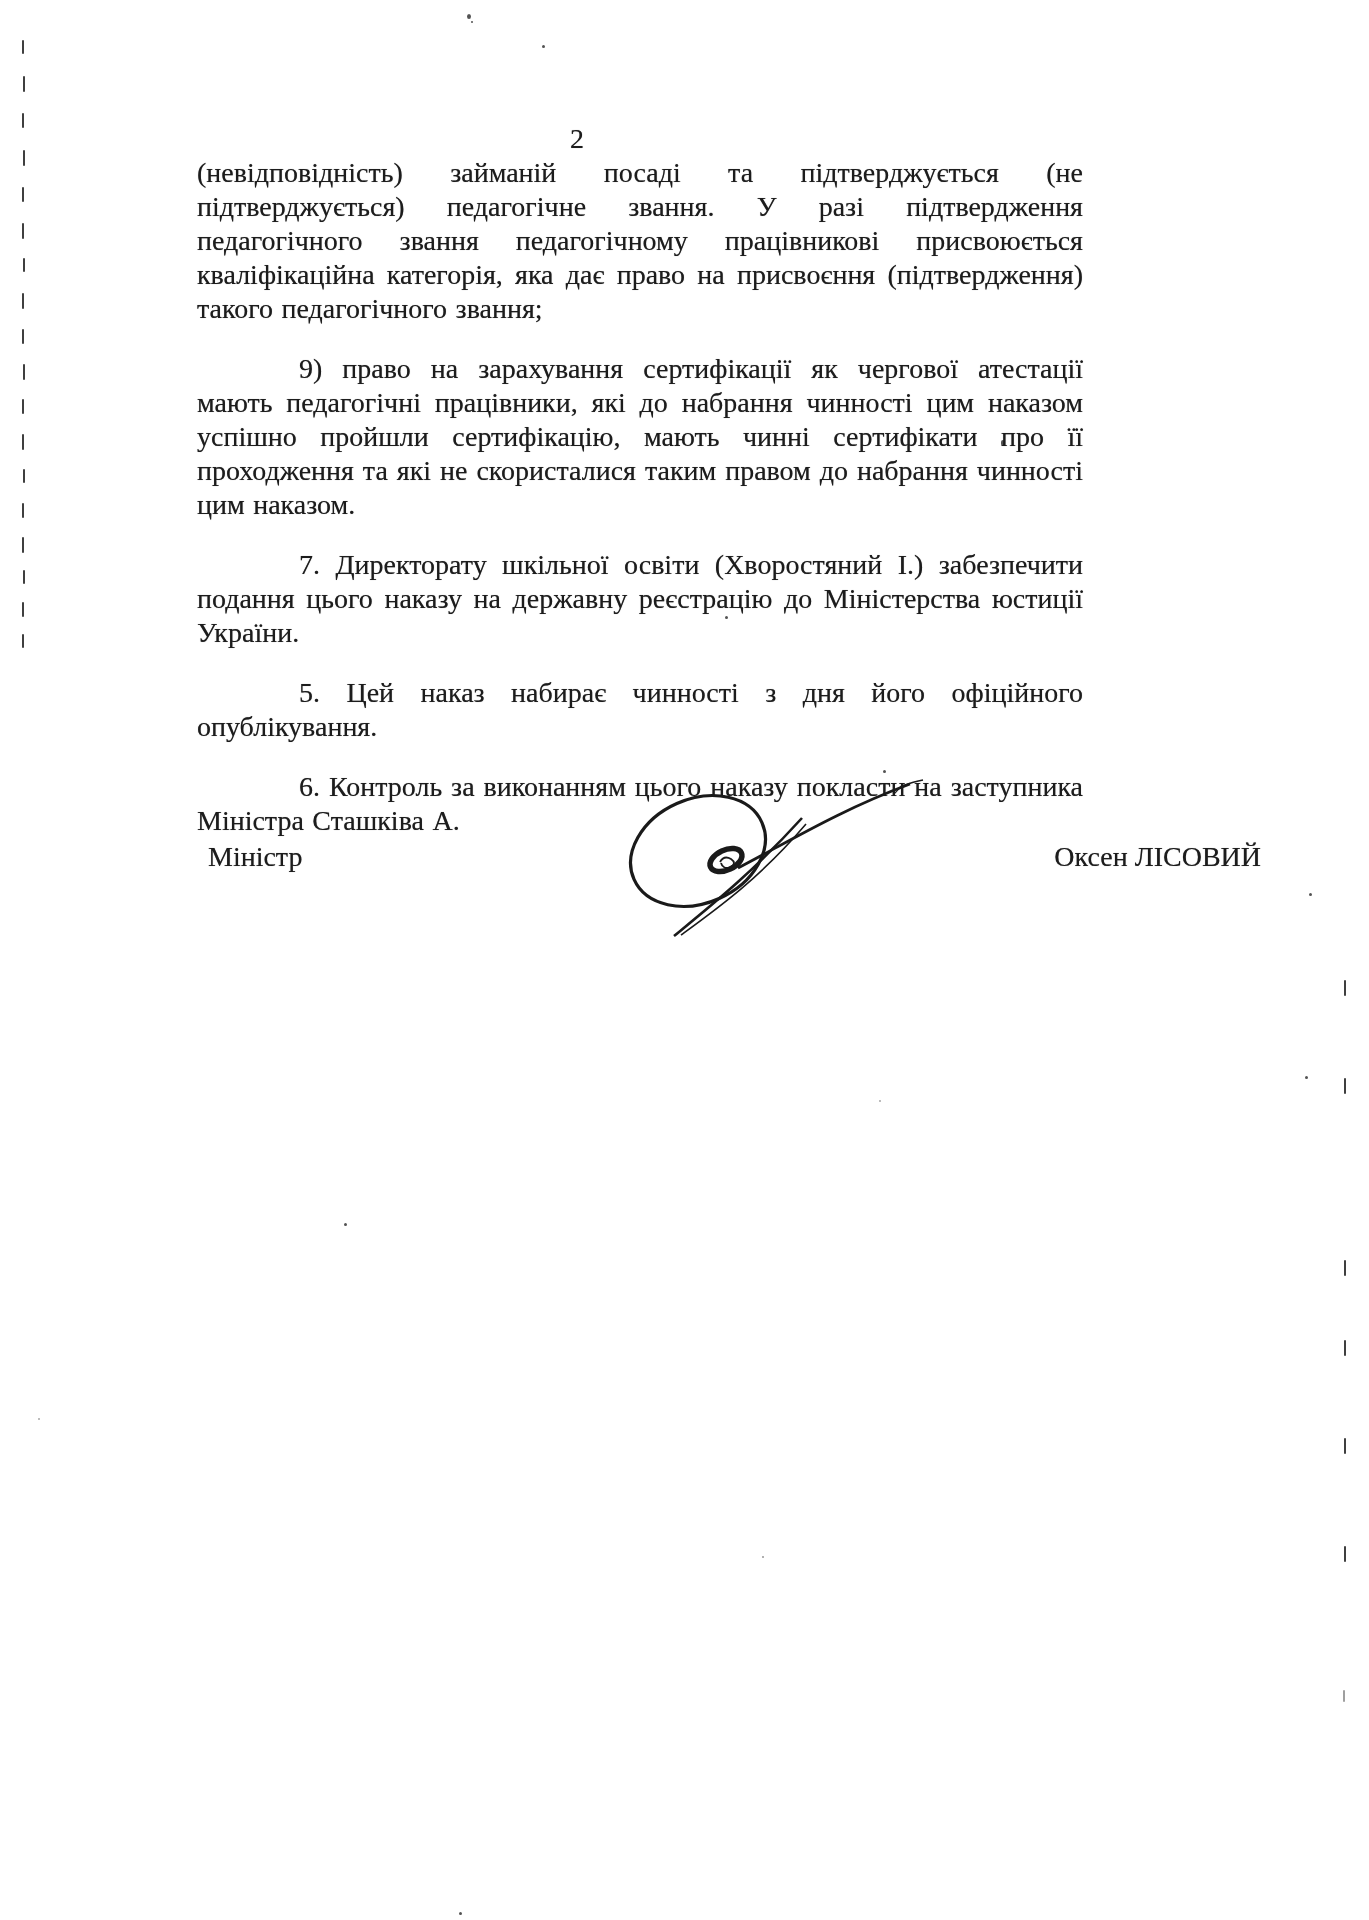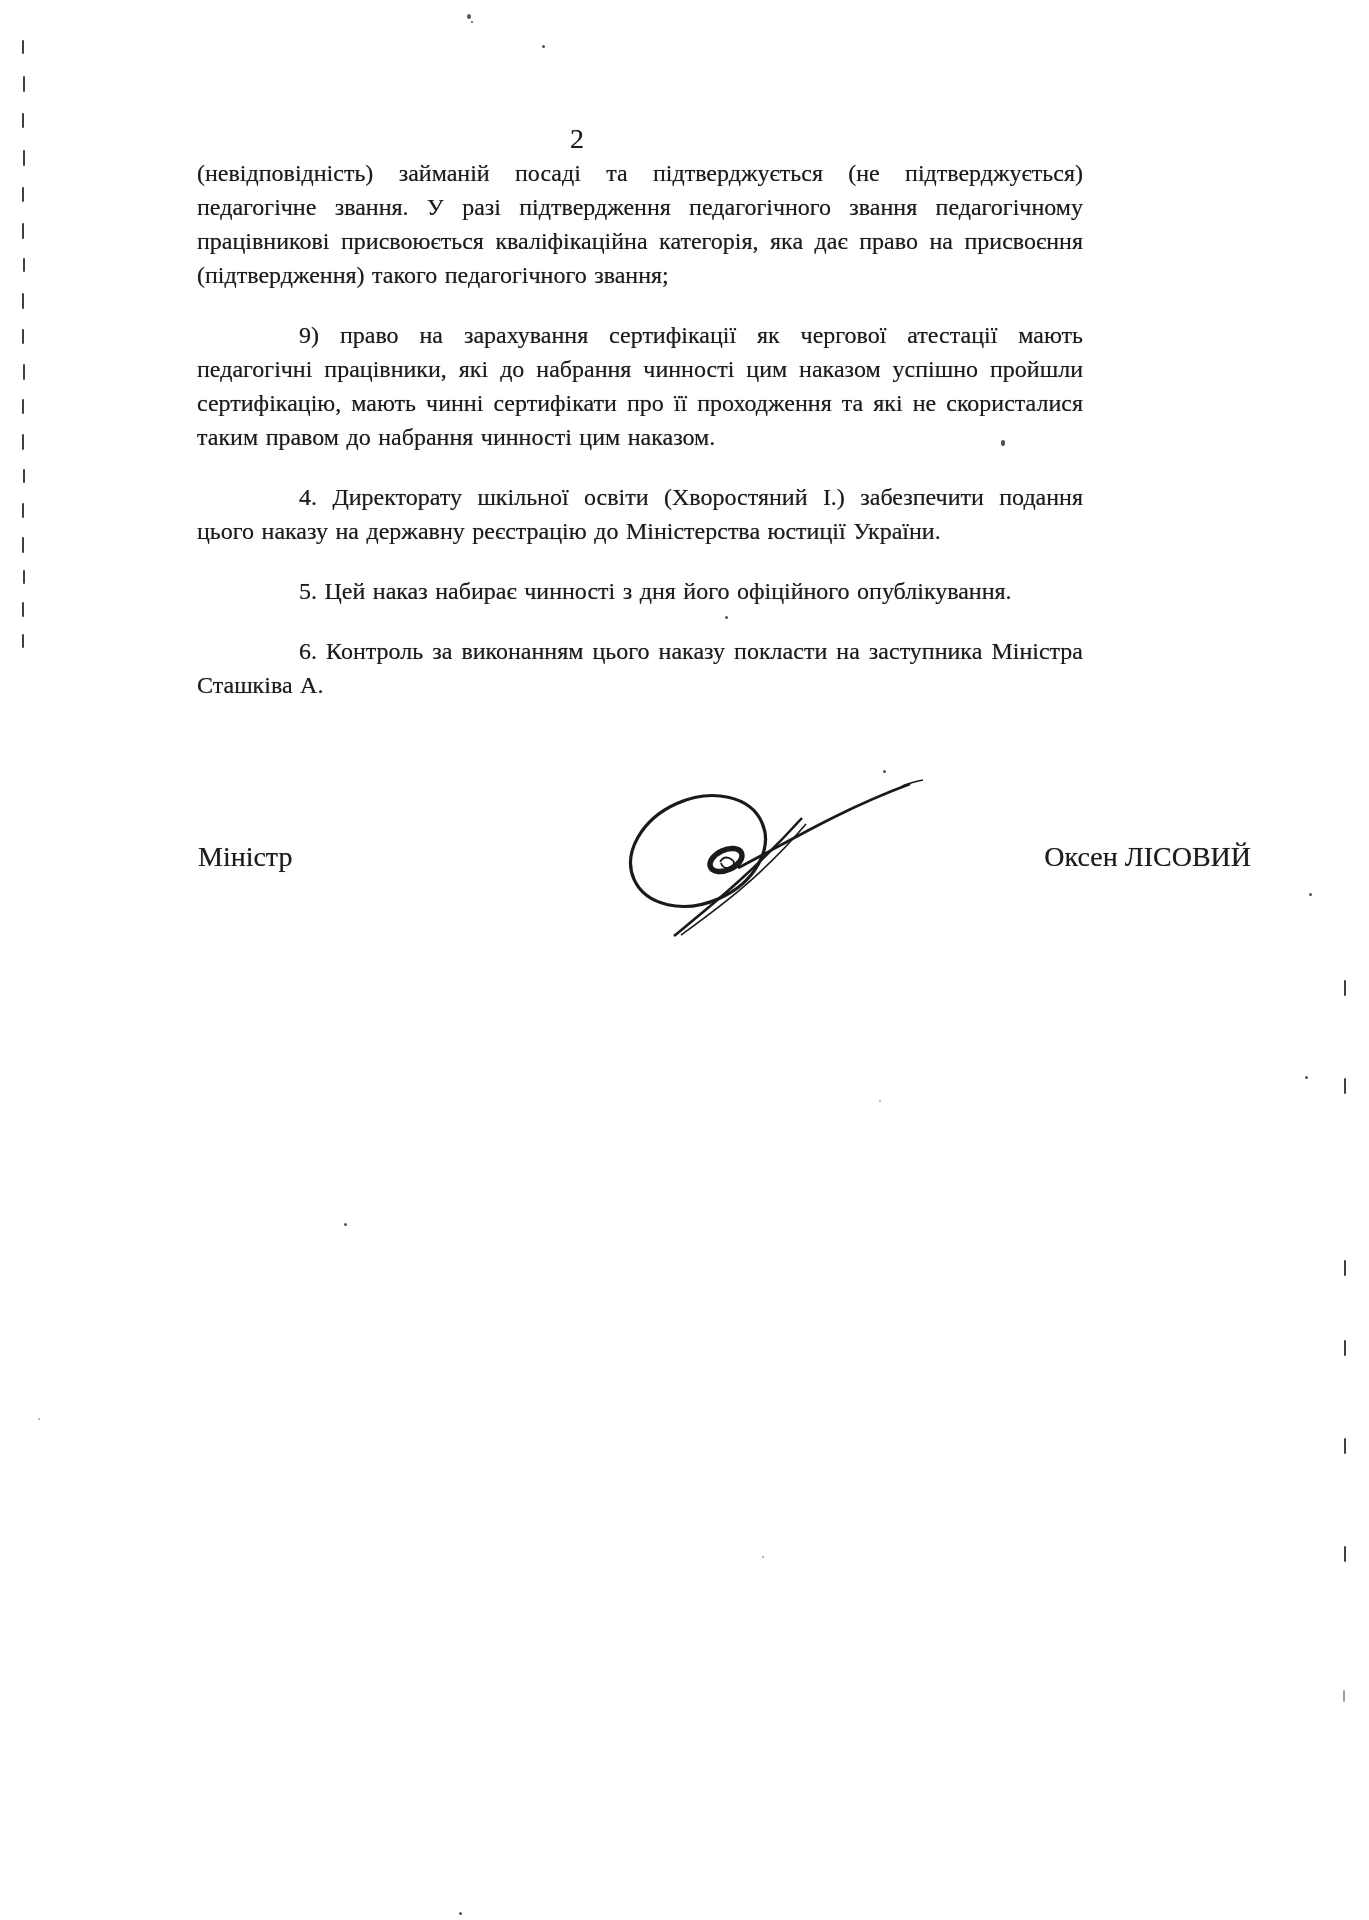--- a/index.html
+++ b/index.html
@@ -28,32 +28,32 @@
   .page-number {
     width: 760px;
     text-align: center;
     font-size: 28px;
     line-height: 34px;
     margin: 0;
     text-shadow: 0 0 0.7px rgba(0,0,0,.55);
   }
   p.body-par {
     margin: 0 0 26px 0;
-    font-size: 24px;
+    font-size: 28px;
     line-height: 34px;
     text-align: justify;
     word-spacing: 1.5px;
     text-shadow: 0 0 0.7px rgba(0,0,0,.55);
   }
   p.body-par.indent {
     text-indent: 102px;
   }
   .signature-row {
     position: absolute;
-    left: 198px;
+    left: 208px;
     top: 840px;
     width: 1053px;
     display: flex;
     justify-content: space-between;
     align-items: flex-end;
     font-size: 28px;
     line-height: 34px;
     text-shadow: 0 0 0.7px rgba(0,0,0,.55);
   }
   .signature-svg {
@@ -78,21 +78,21 @@
 </style>
 </head>
 <body>
 
 <div class="page">
 
   <div class="content">
     <div class="page-number">2</div>
     <p class="body-par">(невідповідність) займаній посаді та підтверджується (не підтверджується) педагогічне звання. У разі підтвердження педагогічного звання педагогічному працівникові присвоюється кваліфікаційна категорія, яка дає право на присвоєння (підтвердження) такого педагогічного звання;</p>
     <p class="body-par indent">9) право на зарахування сертифікації як чергової атестації мають педагогічні працівники, які до набрання чинності цим наказом успішно пройшли сертифікацію, мають чинні сертифікати про її проходження та які не скористалися таким правом до набрання чинності цим наказом.</p>
-    <p class="body-par indent">4. Директорату шкільної освіти (Хворостяний І.) забезпечити подання цього наказу на державну реєстрацію до Міністерства юстиції України.</p>
+    <p class="body-par indent">7. Директорату шкільної освіти (Хворостяний І.) забезпечити подання цього наказу на державну реєстрацію до Міністерства юстиції України.</p>
     <p class="body-par indent">5. Цей наказ набирає чинності з дня його офіційного опублікування.</p>
     <p class="body-par indent">6. Контроль за виконанням цього наказу покласти на заступника Міністра Сташківа А.</p>
   </div>
 
   <div class="signature-row">
     <span>Міністр</span>
     <span>Оксен ЛІСОВИЙ</span>
   </div>
 
   <svg class="signature-svg" viewBox="0 0 310 172" fill="none" xmlns="http://www.w3.org/2000/svg">

